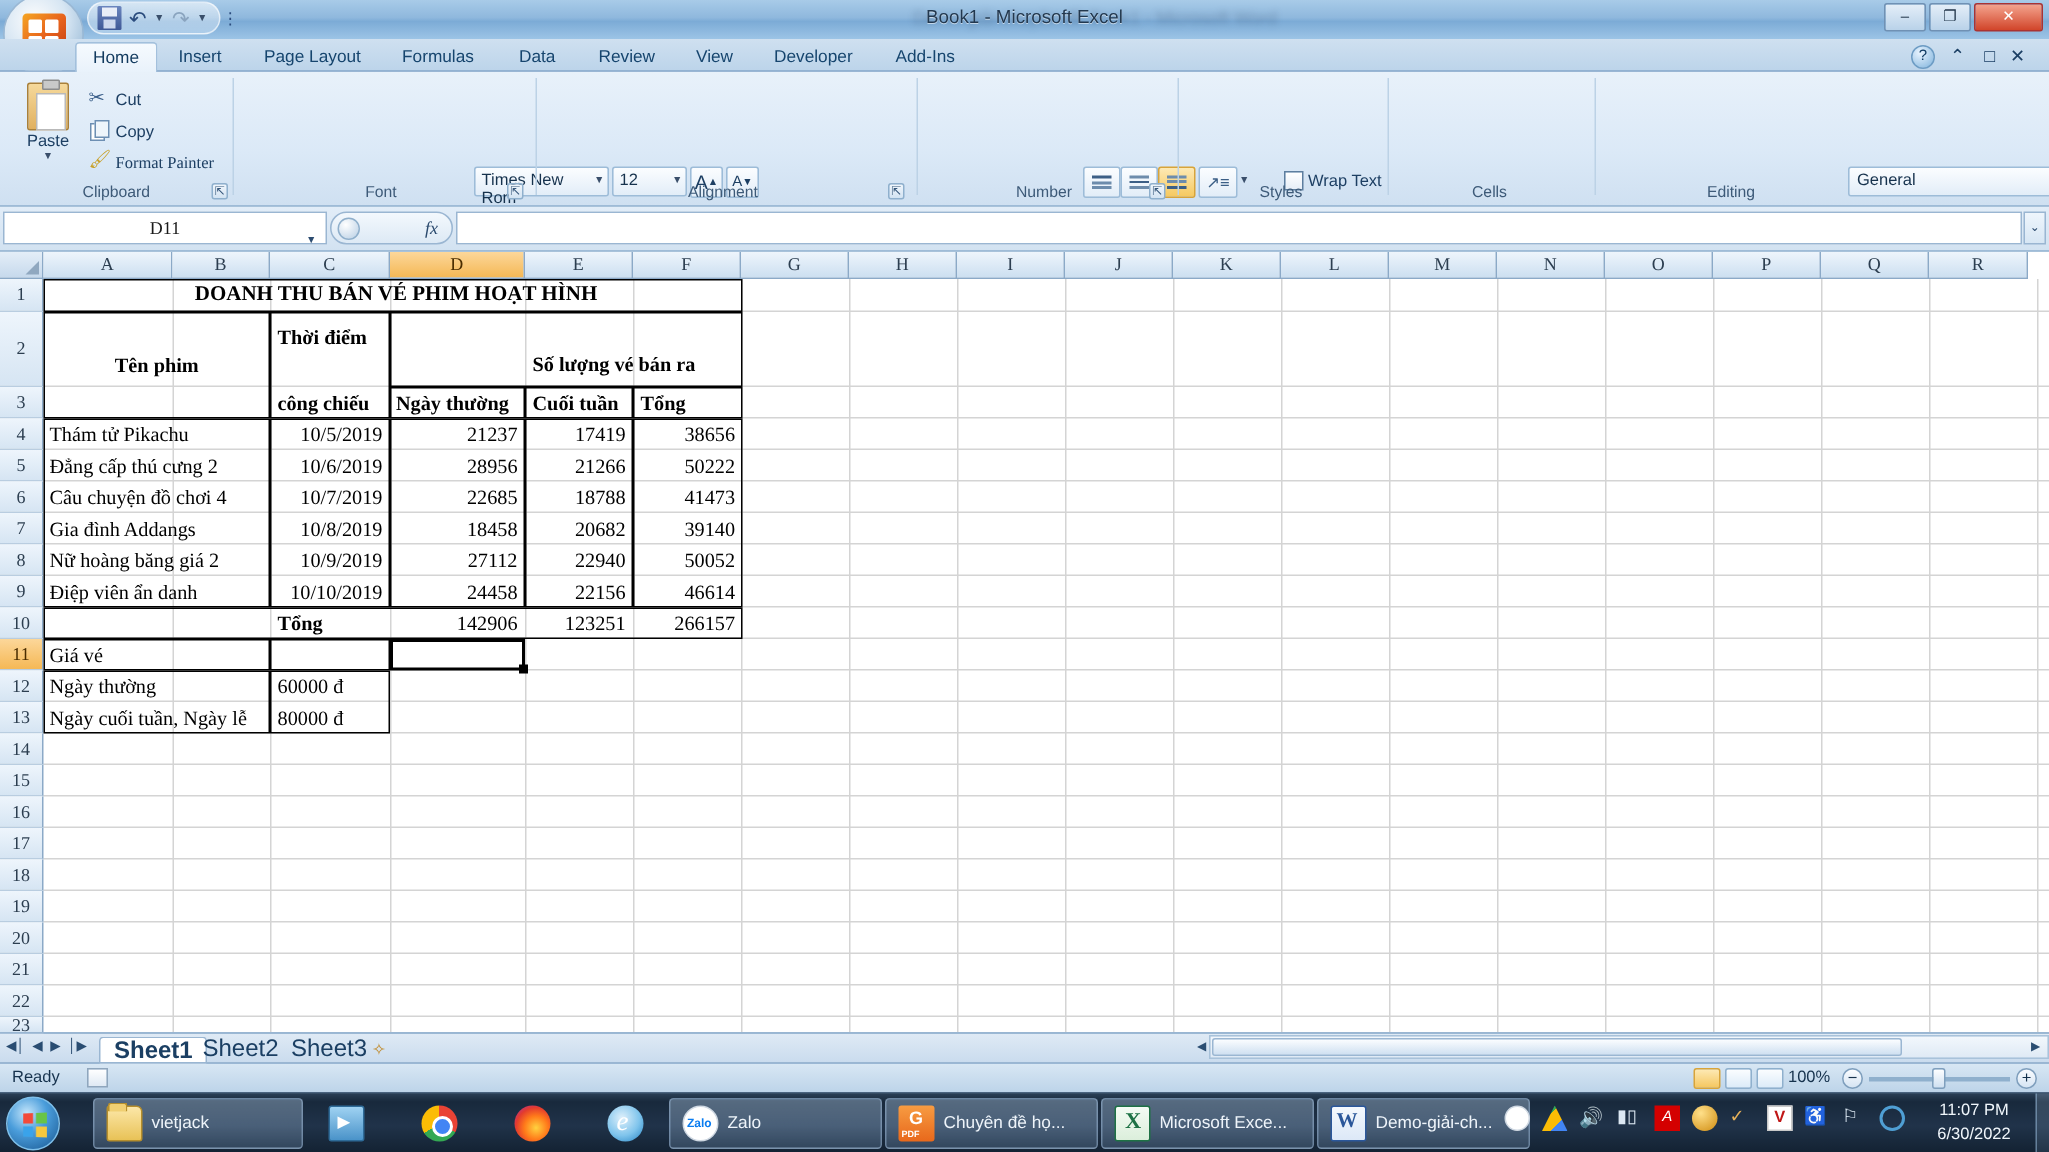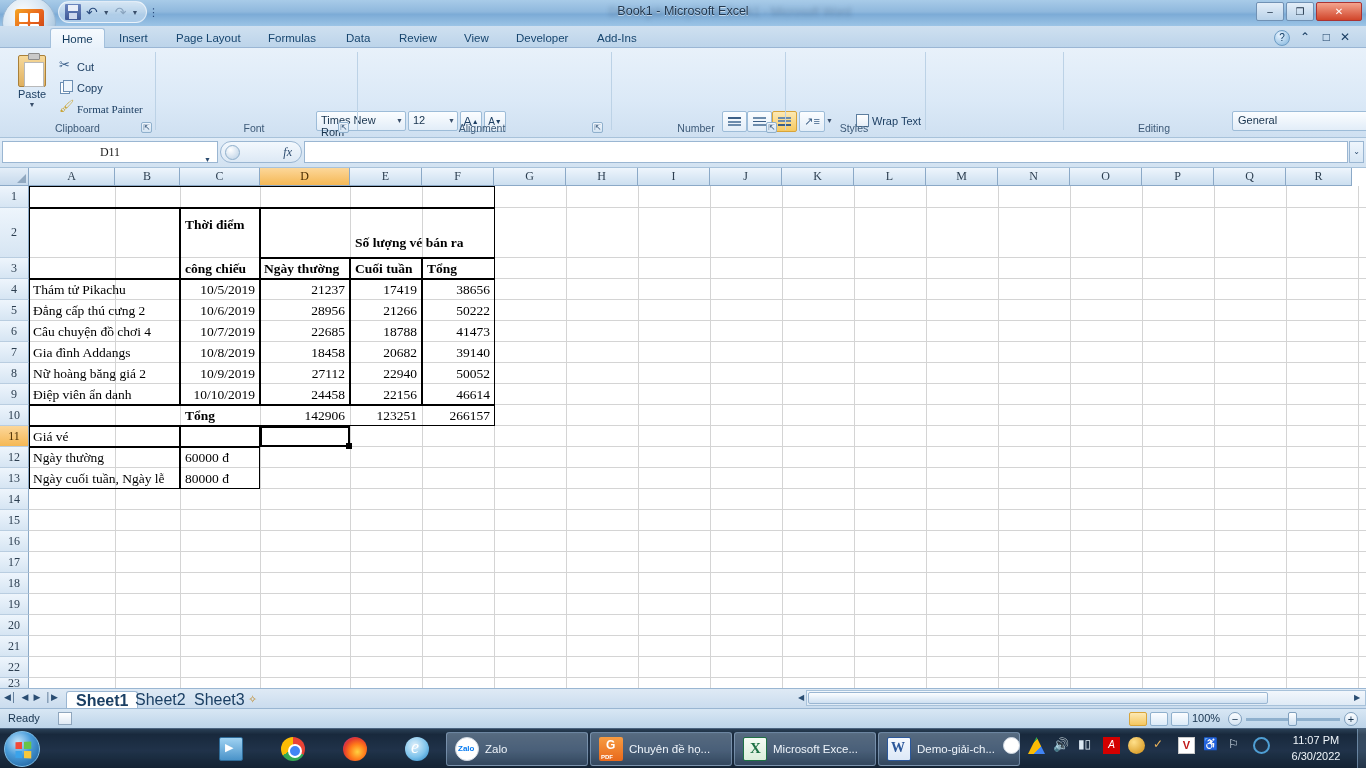--- a/index.html
+++ b/index.html
@@ -503,20 +503,24 @@
     <div class="dlg-launcher">⇱</div>
   </div>
   <div class="group-sep" style="left:785px;"></div>
 
   <div class="group" style="left:786px; width:136px;">
 
     <div class="group-label">Styles</div>
   </div>
   <div class="group-sep" style="left:925px;"></div>
 
+  <div class="group" style="left:926px; width:134px;">
+
+    <div class="group-label">Cells</div>
+  </div>
   <div class="group-sep" style="left:1063px;"></div>
 
   <div class="group" style="left:1064px; width:180px;">
 
     <div class="group-label" style="left:0;">Editing</div>
   </div>
 </div>
 
 <div class="fbar">
   <div class="namebox">
@@ -632,21 +636,23 @@
   <div class="bdr" style="left:180px; top:111px; width:80px;  height:126px;"></div>
   <div class="bdr" style="left:260px; top:111px; width:90px;  height:126px;"></div>
   <div class="bdr" style="left:350px; top:111px; width:72px;  height:126px;"></div>
   <div class="bdr" style="left:422px; top:111px; width:73px;  height:126px;"></div>
   <div class="bdr" style="left:29px;  top:237px; width:466px; height:21px;"></div>
   <div class="bdr" style="left:29px;  top:258px; width:151px; height:21px;"></div>
   <div class="bdr" style="left:180px; top:258px; width:80px;  height:21px;"></div>
   <div class="bdr" style="left:29px;  top:279px; width:151px; height:42px;"></div>
   <div class="bdr" style="left:180px; top:279px; width:80px;  height:42px;"></div>
 
-
+  <div class="cell c b" style="left:114px; top:18px; width:300px; height:22px; font-size:14px;">DOANH THU BÁN VÉ PHIM HOẠT HÌNH</div>
+
+  <div class="cell c b" style="left:29px;  top:40px; width:151px; height:71px;">Tên phim</div>
   <div class="cell b" style="left:182px; top:44px; width:78px;  height:26px;">Thời điểm</div>
   <div class="cell b" style="left:182px; top:90px; width:78px;  height:21px;">công chiếu</div>
   <div class="cell b" style="left:352px; top:62px; width:200px; height:26px;">Số lượng vé bán ra</div>
   <div class="cell b" style="left:261px; top:90px; width:90px;  height:21px;">Ngày thường</div>
   <div class="cell b" style="left:352px; top:90px; width:72px;  height:21px;">Cuối tuần</div>
   <div class="cell b" style="left:424px; top:90px; width:72px;  height:21px;">Tổng</div>
 
   <div class="cell" style="left:30px;  top:111px; width:150px; height:21px;">Thám tử Pikachu</div>
   <div class="cell r" style="left:180px; top:111px; width:78px;  height:21px;">10/5/2019</div>
   <div class="cell r" style="left:260px; top:111px; width:88px;  height:21px;">21237</div>
@@ -726,20 +732,24 @@
   <div style="position:absolute;left:1192px;top:3px;font-size:11px;">100%</div>
   <div class="zcirc" style="left:1228px;">−</div>
   <div class="zoomslider" style="left:1246px; width:94px;"></div>
   <div class="zoomknob" style="left:1288px;"></div>
   <div class="zcirc" style="left:1344px;">+</div>
 </div>
 
 <div class="taskbar">
   <div class="startorb"></div>
 
+  <div class="tbtask" style="left:62px; width:140px;">
+    <span class="ti ti-folder"></span>
+    <span>vietjack</span>
+  </div>
   <div class="tbicon-only" style="left:210px;">
     <span class="ti ti-media"></span>
   </div>
   <div class="tbicon-only" style="left:272px;">
     <span class="ti ti-chrome"></span>
   </div>
   <div class="tbicon-only" style="left:334px;">
     <span class="ti ti-firefox"></span>
   </div>
   <div class="tbicon-only" style="left:396px;">

